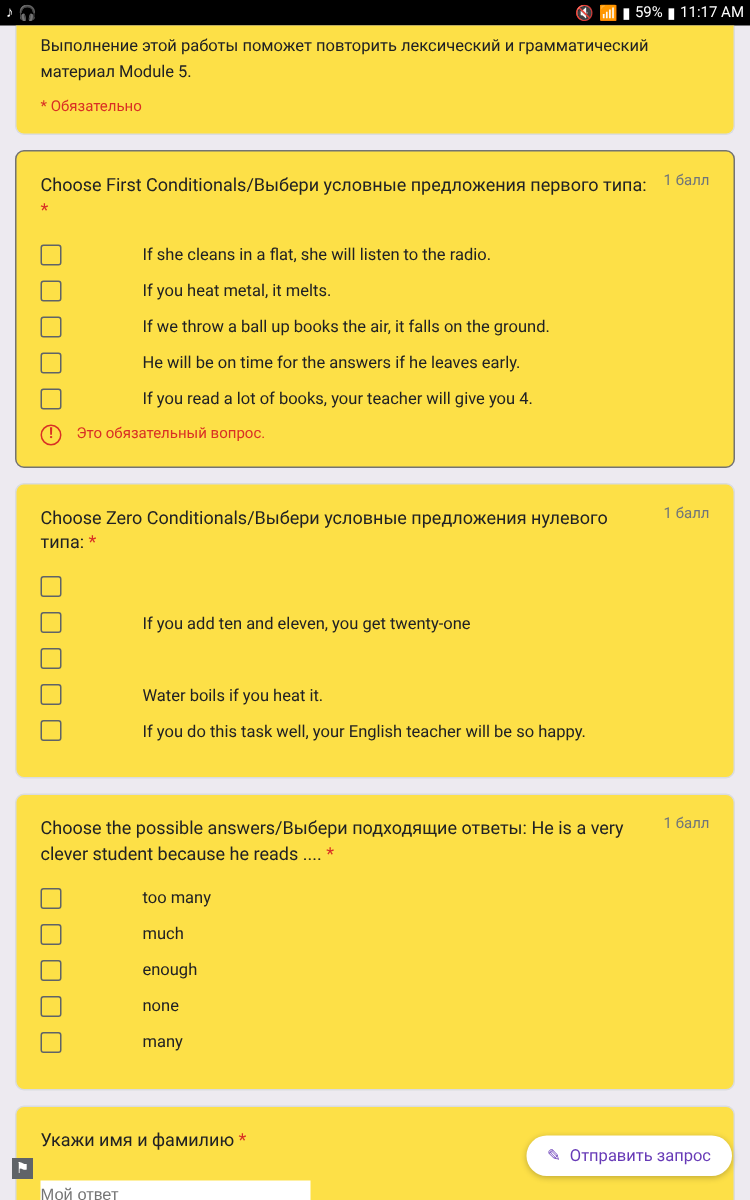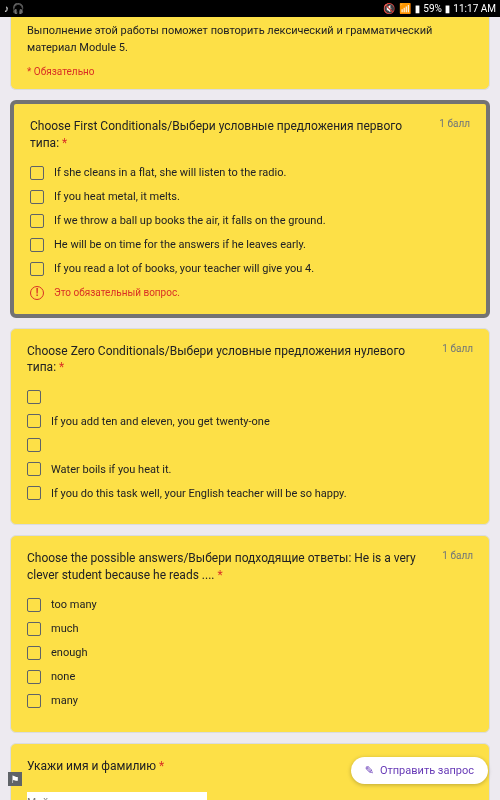--- a/index.html
+++ b/index.html
@@ -25,28 +25,28 @@
 .status-right span { font-size: 10px; }
 .content { padding: 0 10px; }
 .card {
   background: #fde047;
   border-radius: 6px;
   margin-bottom: 10px;
   padding: 14px 16px;
   border: 1px solid #dadce0;
 }
 .card.top-border { border-top: none; border-radius: 0 0 6px 6px; padding-top: 6px; padding-bottom: 12px; }
-.card.error { border: 4px solid #737373; }
+.card.error { border: 1px solid #737373; }
 .intro-text { font-size: 11px; color: #202124; line-height: 1.5; }
 .required-note { color: #d93025; font-size: 10px; margin-top: 10px; }
 .q-header { display: flex; align-items: flex-start; justify-content: space-between; margin-bottom: 14px; }
 .q-title { font-size: 12px; color: #202124; line-height: 1.4; flex: 1; }
 .q-title .asterisk { color: #d93025; }
 .q-points { font-size: 10px; color: #70757a; margin-left: 8px; white-space: nowrap; }
-.option-row { display: flex; align-items: center; margin-bottom: 10px; cursor: pointer; }
+.option-row { display: flex; align-items: center; margin-bottom: 10px; cursor: pointer; gap: 44px; }
 .checkbox {
   width: 14px; height: 14px;
   border: 1.5px solid #5f6368;
   border-radius: 2px;
   flex-shrink: 0;
   margin-right: 10px;
 }
 .option-text { font-size: 11px; color: #202124; }
 .error-row { display: flex; align-items: center; margin-top: 4px; }
 .error-icon {

